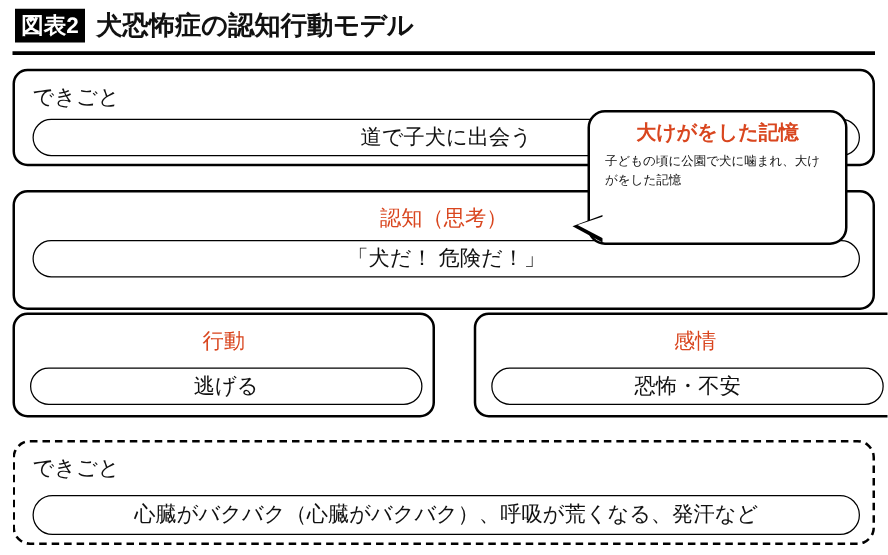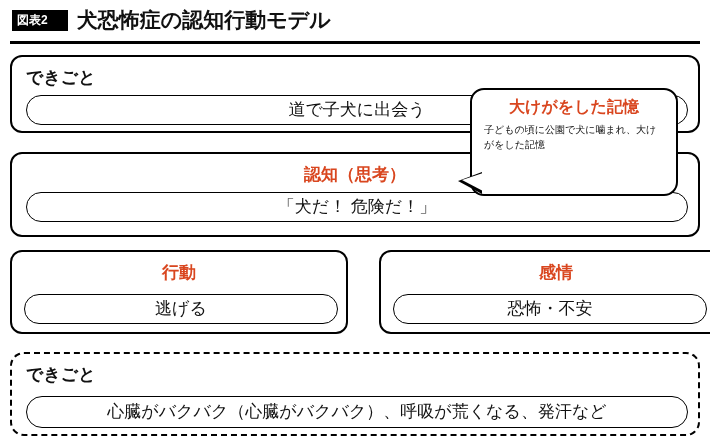--- a/index.html
+++ b/index.html
@@ -26,24 +26,24 @@
     position: absolute;
     left: 12px;
     top: 6px;
     display: flex;
     align-items: center;
     gap: 9px;
   }
   .badge {
     background: #000000;
     color: #ffffff;
-    font-size: 12px;
+    font-size: 18px;
     font-weight: bold;
     line-height: 1;
-    padding: 4px 20px 5px 5px;
+    padding: 4px 5px 5px 5px;
     letter-spacing: 0px;
   }
   .title {
     font-size: 21px;
     font-weight: bold;
     letter-spacing: 0px;
     white-space: nowrap;
   }
   .rule {
     position: absolute;
@@ -58,21 +58,21 @@
   .block {
     position: absolute;
     border: 2px solid #000000;
     border-radius: 12px;
     box-sizing: border-box;
     background: #ffffff;
   }
   .block-label {
     position: absolute;
     font-size: 17px;
-    font-weight: bold;
+    font-weight: normal;
     line-height: 1;
   }
   .label-left {
     left: 14px;
     top: 12px;
   }
   .label-center {
     left: 0;
     right: 0;
     top: 12px;
@@ -90,21 +90,21 @@
     font-size: 17px;
     line-height: 1.2;
     text-align: center;
   }
 
   
   #event-block { left: 10px; top: 55px; width: 690px; height: 78px; }
   #event-inner { left: 14px; top: 38px; width: 662px; height: 30px; }
 
   
-  #cognition-block { left: 10px; top: 152px; width: 690px; height: 85px; }
+  #cognition-block { left: 10px; top: 152px; width: 690px; height: 96px; }
   #cognition-inner { left: 14px; top: 38px; width: 662px; height: 30px; }
   .accent { color: #d9461f; }
 
   
   #behavior-block { left: 10px; top: 250px; width: 338px; height: 84px; }
   #behavior-inner { left: 12px; top: 42px; width: 314px; height: 30px; }
 
   
   #emotion-block { left: 379px; top: 250px; width: 354px; height: 84px; }
   #emotion-inner { left: 12px; top: 42px; width: 314px; height: 30px; }

